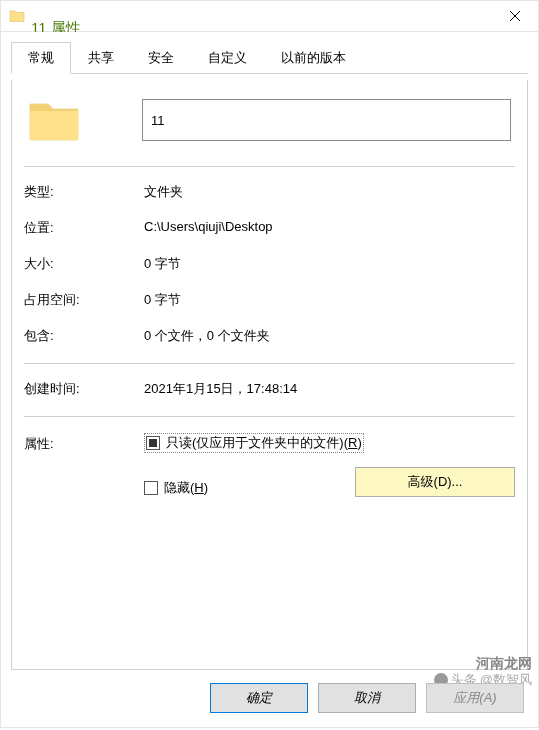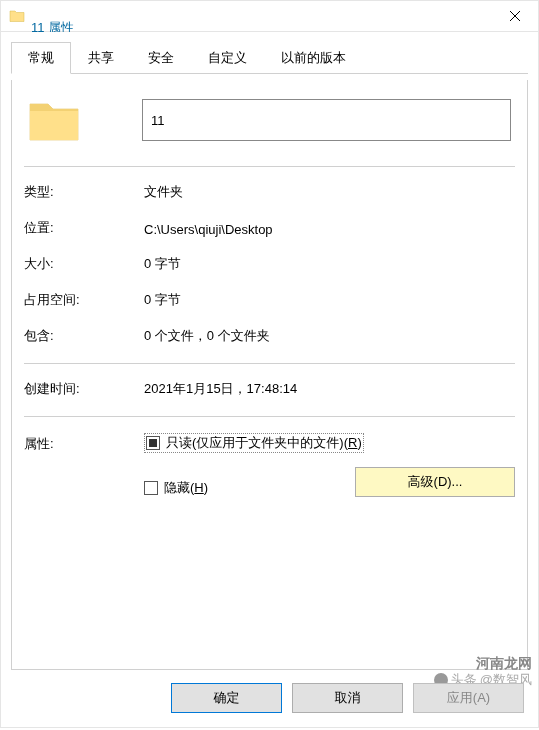--- a/index.html
+++ b/index.html
@@ -24,22 +24,22 @@
       background: #fff;
     }
     .titlebar-icon {
       width: 16px;
       height: 16px;
       margin-right: 6px;
       flex-shrink: 0;
     }
     .titlebar-title {
       flex: 1;
-      font-size: 13px;
-      color: #0369a1;
+      font-size: 15px;
+      color: #4d7c0f;
       margin-top: 24px;
     }
     .close-btn {
       width: 46px;
       height: 30px;
       display: flex;
       align-items: center;
       justify-content: center;
       cursor: pointer;
     }
@@ -91,21 +91,21 @@
       flex: 1;
       border: 1px solid #888;
       padding: 20px 8px;
       height: 40px;
       font-size: 13px;
       margin-right: 4px;
     }
     .prop-row {
       display: flex;
       margin-bottom: 18px;
-      align-items: flex-end;
+      align-items: flex-start;
     }
     .prop-label {
       width: 120px;
       color: #000;
       font-size: 13px;
     }
     .prop-value {
       flex: 1;
       color: #000;
       font-size: 13px;
@@ -172,26 +172,27 @@
       font-size: 13px;
     }
     .bottom-buttons {
       position: absolute;
       bottom: 14px;
       right: 14px;
       display: flex;
       gap: 10px;
     }
     .bottom-buttons button {
-      width: 111px;
+      width: 98px;
       height: 30px;
       border: 1px solid #adadad;
       background: #e1e1e1;
       cursor: pointer;
       font-size: 13px;
+      font-style: italic;
     }
     .bottom-buttons button.ok {
       border: 1px solid #0078d7;
       background: #e1e1e1;
     }
     .bottom-buttons button.apply {
       color: #888;
       border: 1px solid #c0c0c0;
     }
     .watermark {

